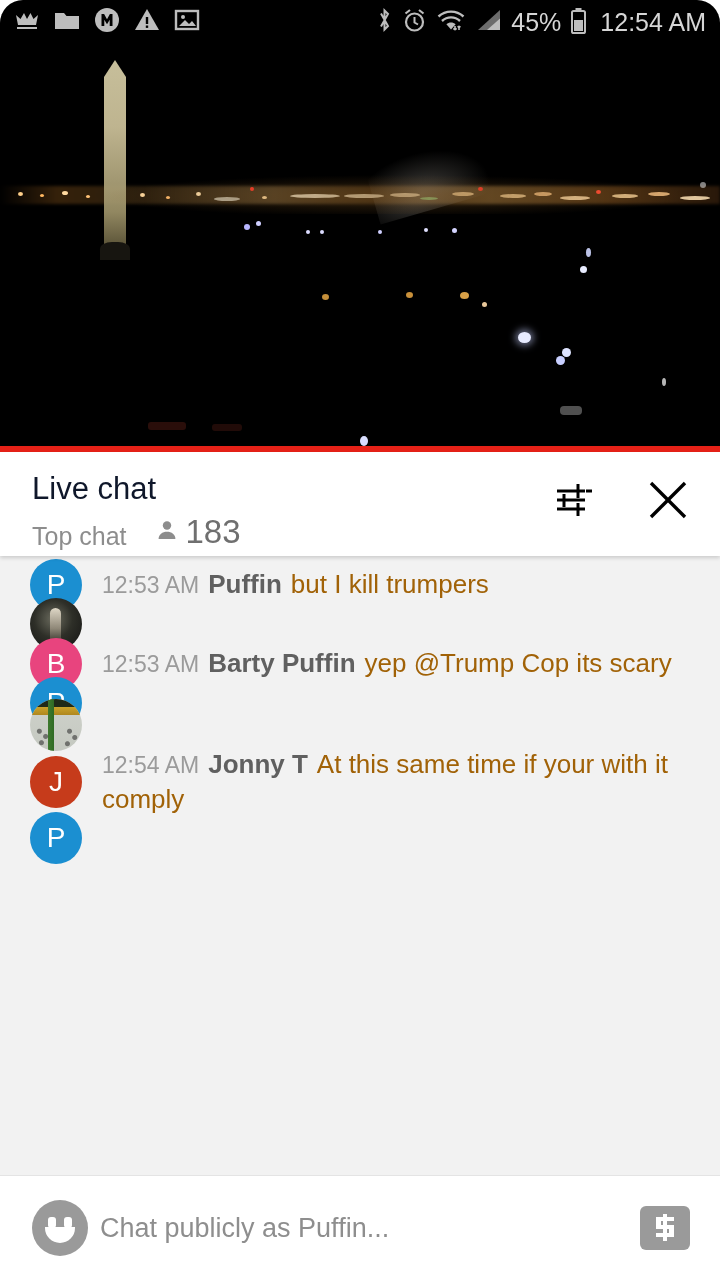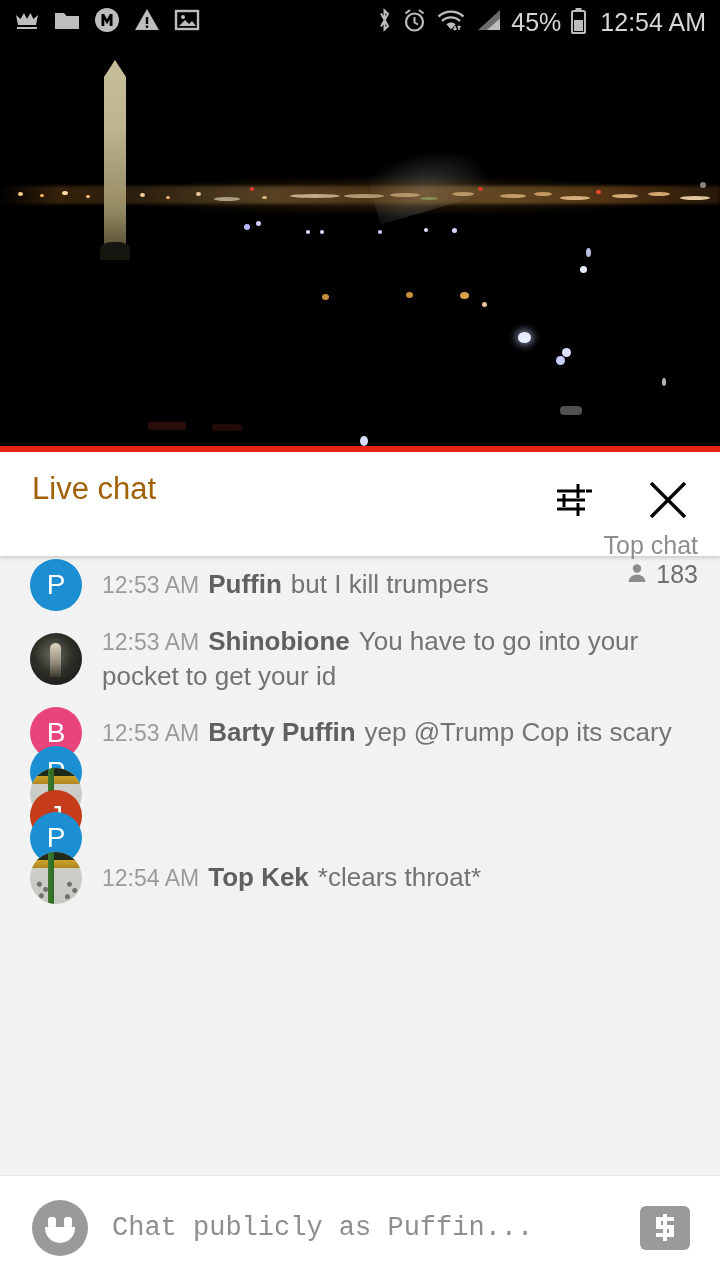--- a/index.html
+++ b/index.html
@@ -2,21 +2,21 @@
 <html><head>
 <meta charset="utf-8">
 <style>
   * { margin:0; padding:0; box-sizing:border-box; }
   html, body {
     width:720px; height:1280px;
     background:#ffffff;
     font-family:"Liberation Sans", sans-serif;
     overflow:hidden;
   }
-  #screen { position:relative; width:720px; height:1280px; overflow:hidden; background:#fff; }
+  #screen { position:relative; width:720px; height:1280px; overflow:hidden; background:#fff;border-radius:23px; }
 
   
   .statusbar{
     position:absolute; top:0; left:0; width:720px; height:44px;
     background:#000; display:flex; align-items:center;
     padding:0 14px; color:#bdbdbd;
   }
   .sb-left{ display:flex; align-items:center; gap:14px; }
   .sb-right{ margin-left:auto; display:flex; align-items:center; gap:9px; }
   .sb-icon{ display:block; }
@@ -62,25 +62,25 @@
     position:absolute; left:0; top:446px; width:720px; height:6px; background:#3b0d0d;
   }
   .progress-played{ position:absolute; left:0; top:0; height:6px; background:#e62117; }
 
   
   .chat-header{
     position:absolute; top:452px; left:0; width:720px; height:104px;
     background:#fff; padding:18px 22px 0 32px; z-index:5;
     box-shadow:0 2px 4px rgba(0,0,0,.16);
   }
-  .ch-title{ font-size:31px; color:#a16207; line-height:38px; font-weight:400; }
-  .ch-sub{ display:flex; align-items:flex-end; margin-top:23px;flex-direction:column; }
+  .ch-title{ font-size:31px; color:#0f172a; line-height:38px; font-weight:400; }
+  .ch-sub{ display:flex; align-items:flex-end; margin-top:5px; }
   .ch-subtext{ font-size:25px; color:#8d8d8d; }
   .ch-viewers{ display:flex; align-items:center; margin-left:28px; gap:7px; }
-  .ch-count{ font-size:25px; color:#6f6f6f; }
+  .ch-count{ font-size:33px; color:#6f6f6f; }
   .ch-actions{ position:absolute; right:26px; top:22px; display:flex; align-items:center; gap:42px; }
   .ch-btn{ width:52px; height:52px; display:flex; align-items:center; justify-content:center; cursor:pointer; }
 
   
   .chat-list{
     position:absolute; top:556px; left:0; width:720px; height:619px;
     background:#f2f2f2; overflow:hidden;
   }
   .msg-row{ display:block; padding:11px 16px 11px 102px; position:relative; }
   .avatar{
@@ -114,43 +114,43 @@
       radial-gradient(circle at 18% 62%, rgba(40,40,40,.55) 2px, rgba(0,0,0,0) 3px),
       radial-gradient(circle at 30% 72%, rgba(40,40,40,.55) 2px, rgba(0,0,0,0) 3px),
       radial-gradient(circle at 22% 84%, rgba(40,40,40,.55) 2px, rgba(0,0,0,0) 3px),
       radial-gradient(circle at 76% 62%, rgba(40,40,40,.55) 2px, rgba(0,0,0,0) 3px),
       radial-gradient(circle at 86% 74%, rgba(40,40,40,.55) 2px, rgba(0,0,0,0) 3px),
       radial-gradient(circle at 72% 86%, rgba(40,40,40,.55) 2px, rgba(0,0,0,0) 3px);
   }
   .msg-text{ font-size:26px; line-height:34px; color:#111; word-wrap:break-word; }
   .m-time{ font-size:23px; color:#9b9b9b; margin-right:9px; }
   .m-author{ font-weight:bold; color:#606060; margin-right:9px; }
-  .m-body{ color:#737373; }
+  .m-body{ color:#a16207; }
 
   
   .input-bar{
     position:absolute; top:1175px; left:0; width:720px; height:105px;
     background:#fff; display:flex; align-items:center; padding:0 22px;
     border-top:1px solid #e4e4e4;
   }
   .emoji-btn{
     width:56px; height:56px; border-radius:50%; background:#9a9a9a;
     position:relative; flex:0 0 auto; margin-left:10px;
   }
   .emoji-btn .eye{ position:absolute; width:8px; height:11px; background:#fff; border-radius:3px; top:17px; }
   .emoji-btn .eye.l{ left:16px; }
   .emoji-btn .eye.r{ right:16px; }
   .emoji-btn .mouth{
     position:absolute; left:13px; top:27px; width:30px; height:16px;
     background:#fff; border-radius:0 0 16px 16px;
   }
   .chat-input{
     flex:1 1 auto; border:none; outline:none; background:transparent;
-    font-family:Liberation Mono, monospace;
-    font-size:27px; color:#4a4a4a; margin-left:24px;
+    font-family:Liberation Sans, sans-serif;
+    font-size:27px; color:#4a4a4a; margin-left:12px;
   }
   .chat-input::placeholder{ color:#8e8e8e; }
   .superchat-btn{
     flex:0 0 auto; width:50px; height:44px; border-radius:6px; background:#9a9a9a;
     display:flex; align-items:center; justify-content:center; margin-right:8px;
   }
 </style>
 </head>
 <body>
 
@@ -325,41 +325,37 @@
   </div>
 
   <div class="chat-list">
     <div id="msgs">
         <div class="msg-row">
           <div class="avatar" style="background: rgb(27, 143, 209);">P</div>
           <div class="msg-text"><span class="m-time">12:53 AM</span><span class="m-author">Puffin</span><span class="m-body">but I kill trumpers</span></div>
         </div>
         <div class="msg-row">
           <div class="avatar img-shino"></div>
-          <div class="msg-text"><span class="m-time">12:53 AM</span><span class="m-author">Shinobione</span><span class="m-body">You have to go into your pocket to get your id</span></div>
         </div>
         <div class="msg-row">
           <div class="avatar" style="background: rgb(232, 68, 126);">B</div>
           <div class="msg-text"><span class="m-time">12:53 AM</span><span class="m-author">Barty Puffin</span><span class="m-body">yep @Trump Cop its scary</span></div>
         </div>
         <div class="msg-row">
           <div class="avatar" style="background: rgb(27, 143, 209);">P</div>
         </div>
         <div class="msg-row">
           <div class="avatar img-kek"></div>
         </div>
         <div class="msg-row">
           <div class="avatar" style="background: rgb(198, 59, 27);">J</div>
+          <div class="msg-text"><span class="m-time">12:54 AM</span><span class="m-author">Jonny T</span><span class="m-body">At this same time if your with it comply</span></div>
         </div>
         <div class="msg-row">
           <div class="avatar" style="background: rgb(27, 143, 209);">P</div>
-        </div>
-        <div class="msg-row">
-          <div class="avatar img-kek"></div>
-          <div class="msg-text"><span class="m-time">12:54 AM</span><span class="m-author">Top Kek</span><span class="m-body">*clears throat*</span></div>
         </div>
       </div>
   </div>
 
   <div class="input-bar">
     <div class="emoji-btn">
       <span class="eye l"></span>
       <span class="eye r"></span>
       <span class="mouth"></span>
     </div>

